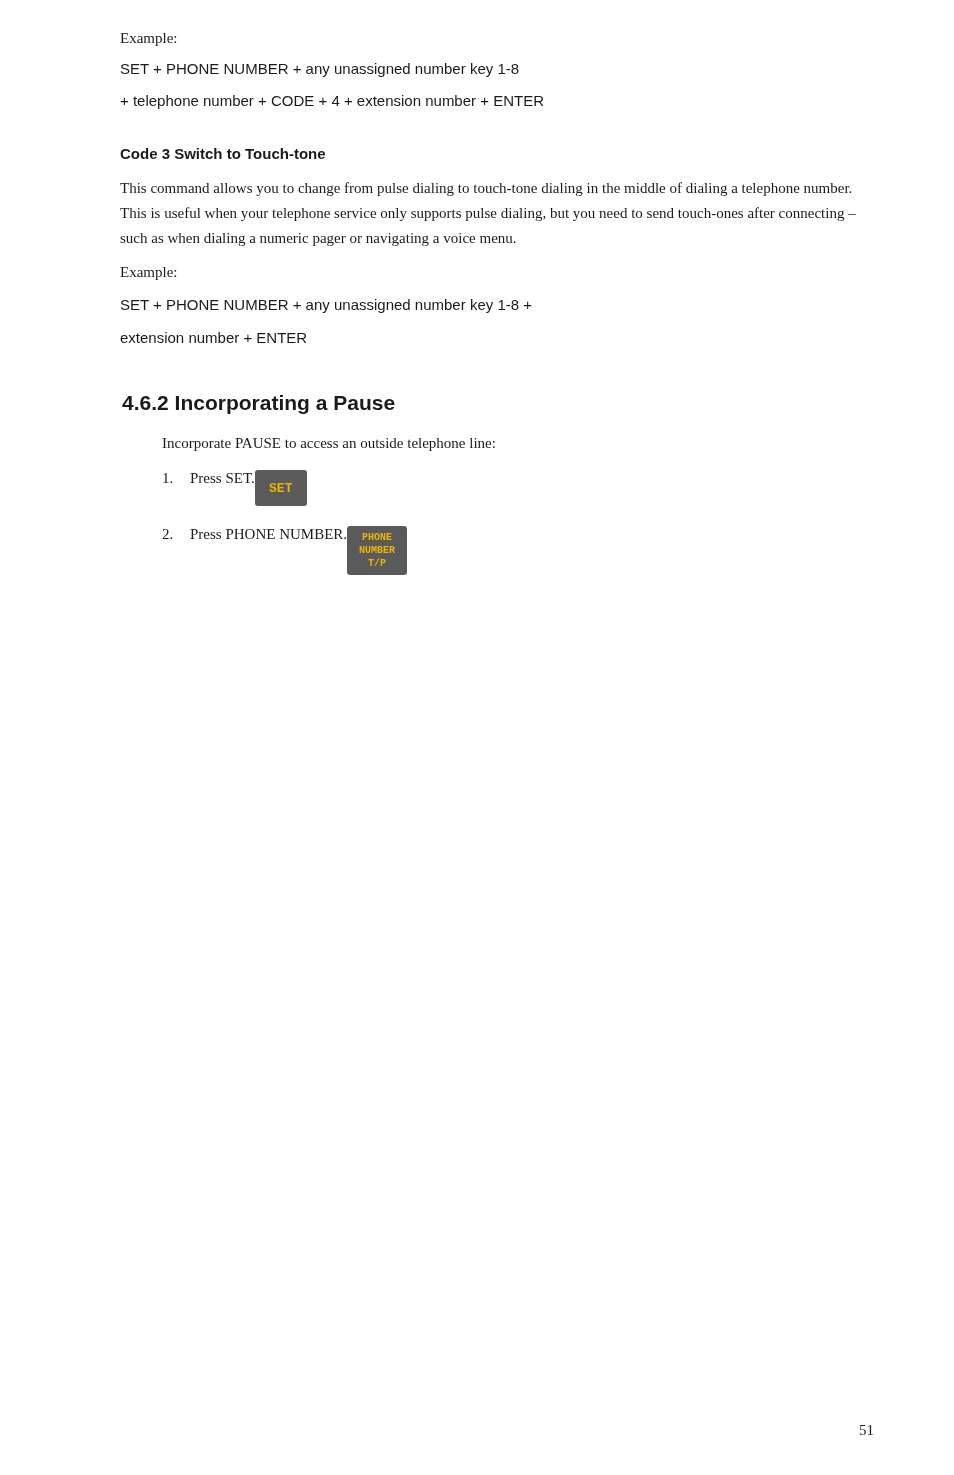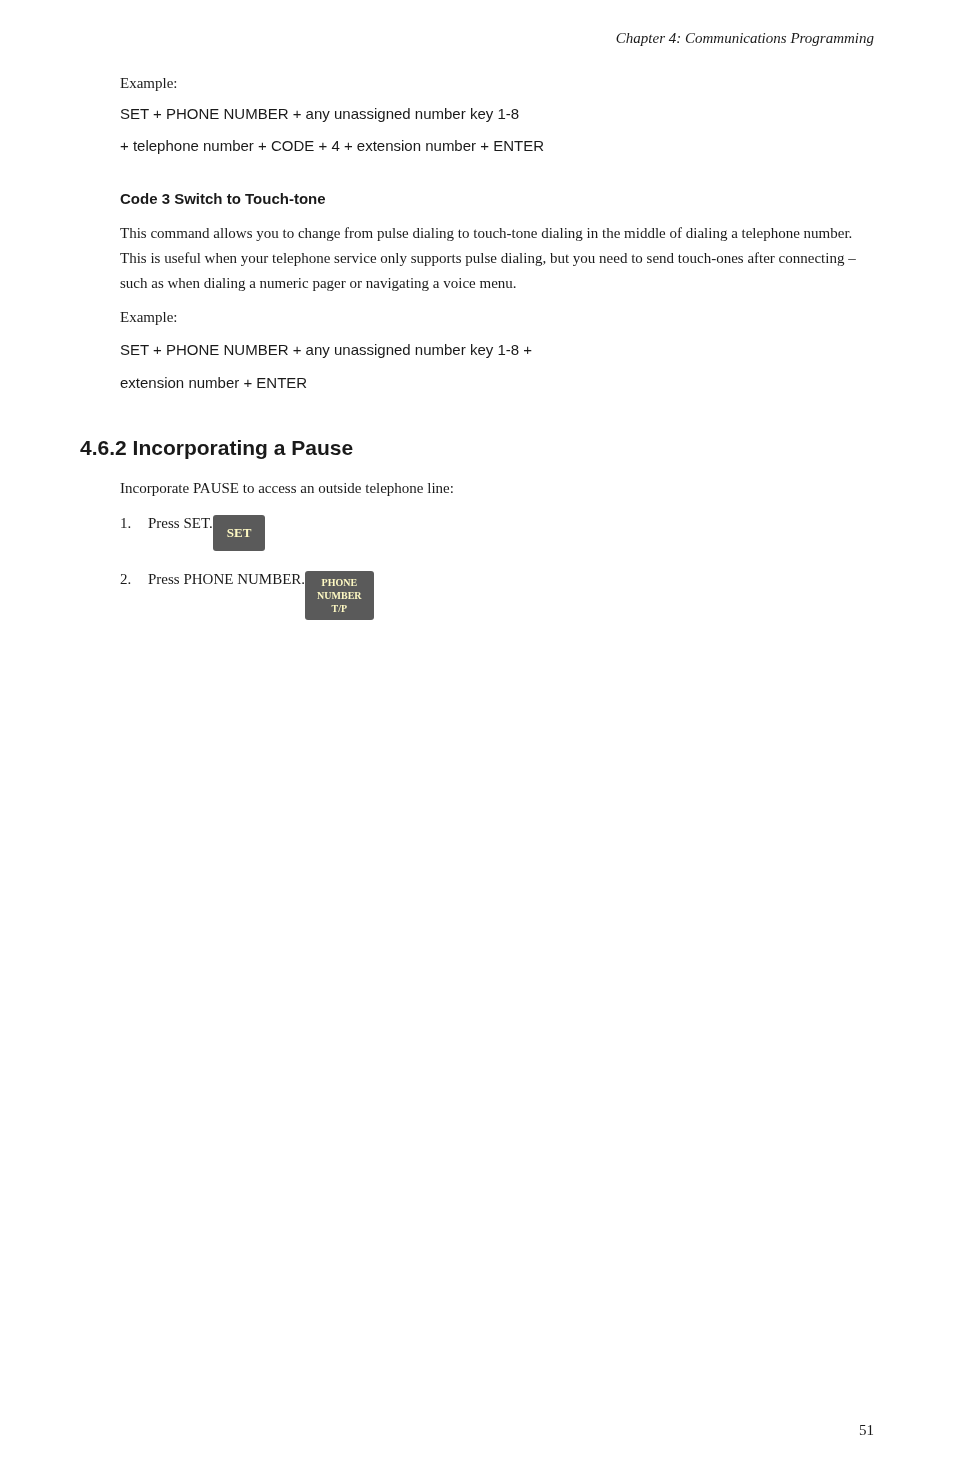--- a/index.html
+++ b/index.html
@@ -64,20 +64,21 @@
 
     .formula-block {
       font-family: Arial, sans-serif;
       font-size: 15px;
       margin-bottom: 6px;
       line-height: 1.8;
     }
 
     .section-462 {
       margin-top: 40px;
+      margin-left: 42px;
     }
 
     .section-462-title {
       font-size: 21px;
       font-weight: bold;
       font-family: Arial, sans-serif;
       margin-bottom: 16px;
     }
 
     .numbered-list {
@@ -107,22 +108,22 @@
 
     .item-text {
       margin-bottom: 10px;
     }
 
     .key-button {
       display: inline-flex;
       align-items: center;
       justify-content: center;
       background-color: #5a5a5a;
-      color: #fef9c3;
-      font-family: Liberation Serif, serif;
+      color: #eab308;
+      font-family: Liberation Mono, monospace;
       font-weight: bold;
       font-size: 13px;
       padding: 6px 14px;
       min-width: 52px;
       min-height: 36px;
       border-radius: 3px;
       text-align: center;
     }
 
     .key-button.phone-number {
@@ -145,23 +146,20 @@
 
     .indent {
       padding-left: 40px;
     }
   </style>
 </head>
 <body>
 
 <div class="page">
 
-  <div class="chapter-header">
-    <span>Chapter 4:  Communications Programming</span>
-  </div>
 
   <div class="indent">
     <div class="example-label">Example:</div>
     <div class="formula-line">SET + PHONE NUMBER + any unassigned number key 1-8</div>
     <div class="formula-line">+ telephone number + CODE + 4 + extension number + ENTER</div>
   </div>
 
   <div class="indent" style="margin-top: 28px;">
     <div class="section-title">Code 3  Switch to Touch-tone</div>
     <div class="body-text">This command allows you to change from pulse dialing to touch-tone dialing in the middle of dialing a telephone number.  This is useful when your telephone service only supports pulse dialing, but you need to send touch-ones after connecting – such as when dialing a numeric pager or navigating a voice menu.</div>

